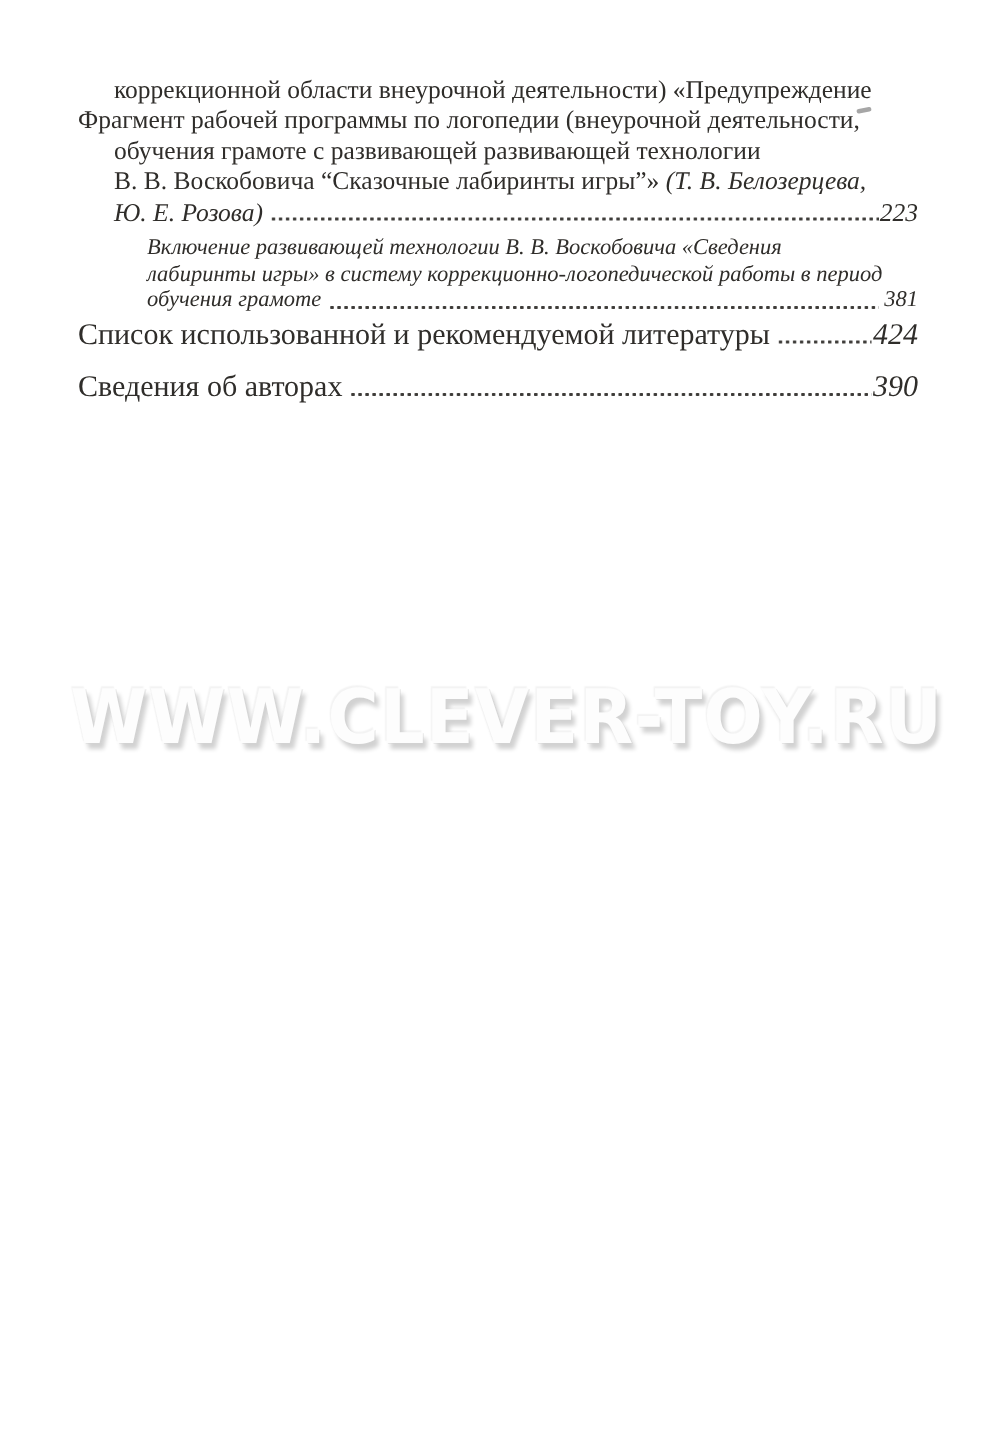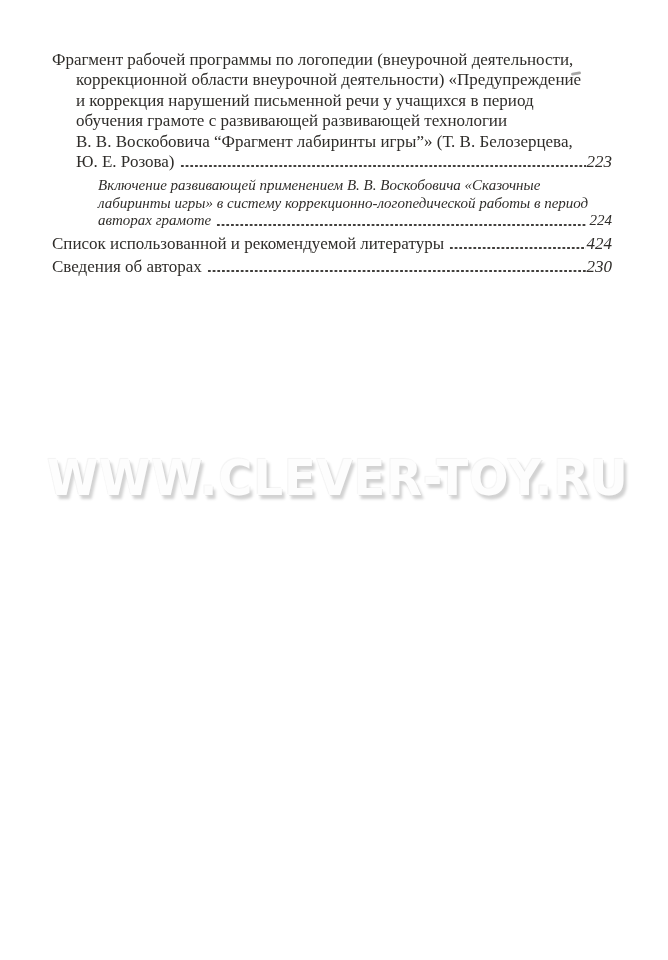--- a/index.html
+++ b/index.html
@@ -18,21 +18,21 @@
 
   
   .toc {
     position: absolute;
     left: 52px;
     top: 50px;
     width: 560px;
   }
   .line { white-space: nowrap; }
   .indent { padding-left: 24px; }
-  .it { }
+  .it { font-style: italic; }
 
   .entry-main {
     font-size: 17px;
     line-height: 20.4px;
   }
 
   .leaderline {
     display: flex;
     align-items: center;
   }
@@ -52,25 +52,25 @@
     margin-top: 5px;
     padding-left: 46px;
     font-size: 15px;
     line-height: 17.5px;
     font-style: italic;
   }
   .entry-sub .leader { margin-bottom: 2px; }
   .entry-sub .pagenum { padding-left: 3px; }
 
   .entry-single {
-    font-size: 17px;
+    font-size: 20px;
     line-height: 21px;
   }
   .entry-lit { margin-top: 3px; }
-  .entry-auth { margin-top: 2px; }
+  .entry-auth { margin-top: 14px; }
 
   
   .watermark {
     position: absolute;
     top: 448px;
     left: 4px;
     width: 668px;
     text-align: center;
     pointer-events: none;
   }
@@ -107,55 +107,54 @@
 </head>
 <body>
 
 <div class="page">
 
   <div class="speck"></div>
 
   <div class="toc">
 
     <div class="entry-main">
+      <div class="line indent">коррекционной области внеурочной деятельности) «Предупреждение</div>
       <div class="line">Фрагмент рабочей программы по логопедии (внеурочной деятельности,</div>
-      <div class="line indent">коррекционной области внеурочной деятельности) «Предупреждение</div>
-      <div class="line indent">и коррекция нарушений письменной речи у учащихся в период</div>
       <div class="line indent">обучения грамоте с развивающей развивающей технологии</div>
-      <div class="line indent"><span>В. В. Воскобовича “Фрагмент лабиринты игры”» </span><span class="it">(Т. В. Белозерцева,</span></div>
+      <div class="line indent"><span>В. В. Воскобовича “Сказочные лабиринты игры”» </span><span class="it">(Т. В. Белозерцева,</span></div>
       <div class="line indent leaderline">
         <span class="it">Ю. Е. Розова) </span>
         <span class="leader"></span>
         <span class="pagenum">223</span>
       </div>
     </div>
 
     <div class="entry-sub">
-      <div class="line">Включение развивающей применением В. В. Воскобовича «Сказочные</div>
+      <div class="line">Включение развивающей технологии В. В. Воскобовича «Сведения</div>
       <div class="line">лабиринты игры» в систему коррекционно-логопедической работы в период</div>
       <div class="line leaderline">
-        <span>авторах грамоте</span>
+        <span>обучения грамоте</span>
         <span class="leader"></span>
-        <span class="pagenum">224</span>
+        <span class="pagenum">381</span>
       </div>
     </div>
 
     <div class="entry-single entry-lit">
       <div class="line leaderline">
         <span>Список использованной и рекомендуемой литературы</span>
         <span class="leader"></span>
         <span class="pagenum">424</span>
       </div>
     </div>
 
     <div class="entry-single entry-auth">
       <div class="line leaderline">
         <span>Сведения об авторах</span>
         <span class="leader"></span>
-        <span class="pagenum">230</span>
+        <span class="pagenum">390</span>
       </div>
     </div>
 
   </div>
 
   <div class="watermark">
     <span class="watermark-text">WWW.CLEVER-TOY.RU</span>
   </div>
 
 </div>

